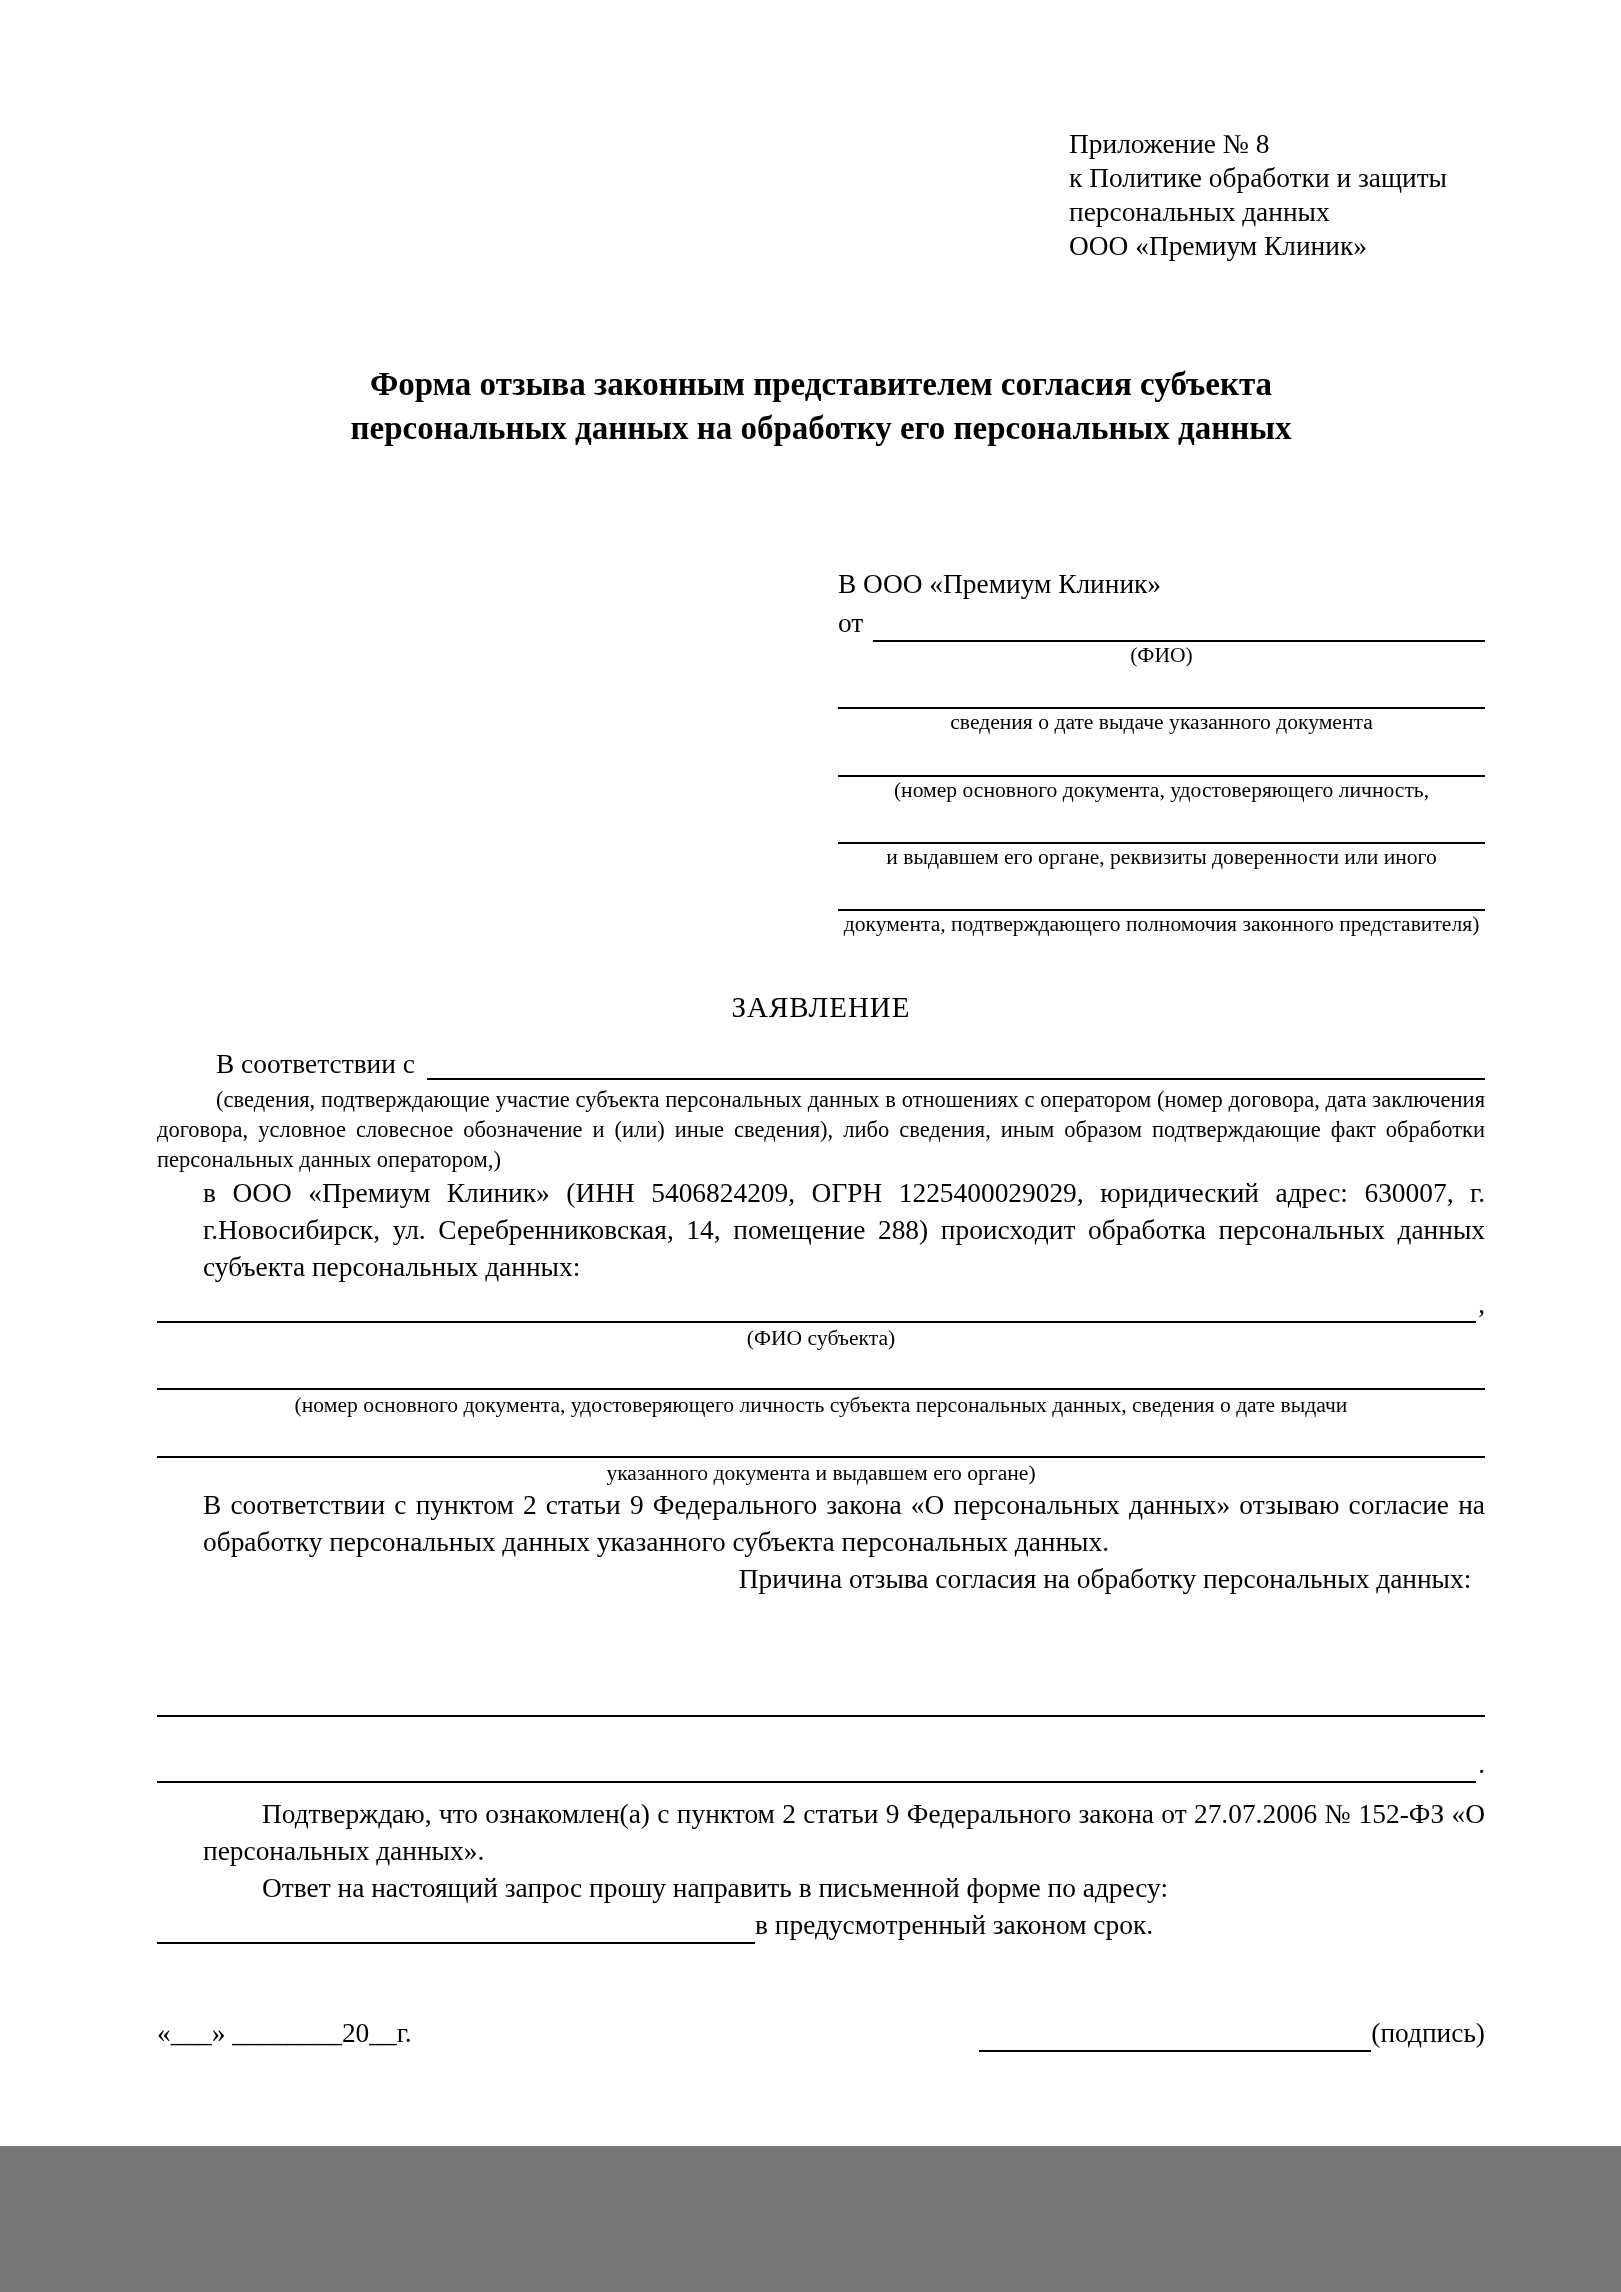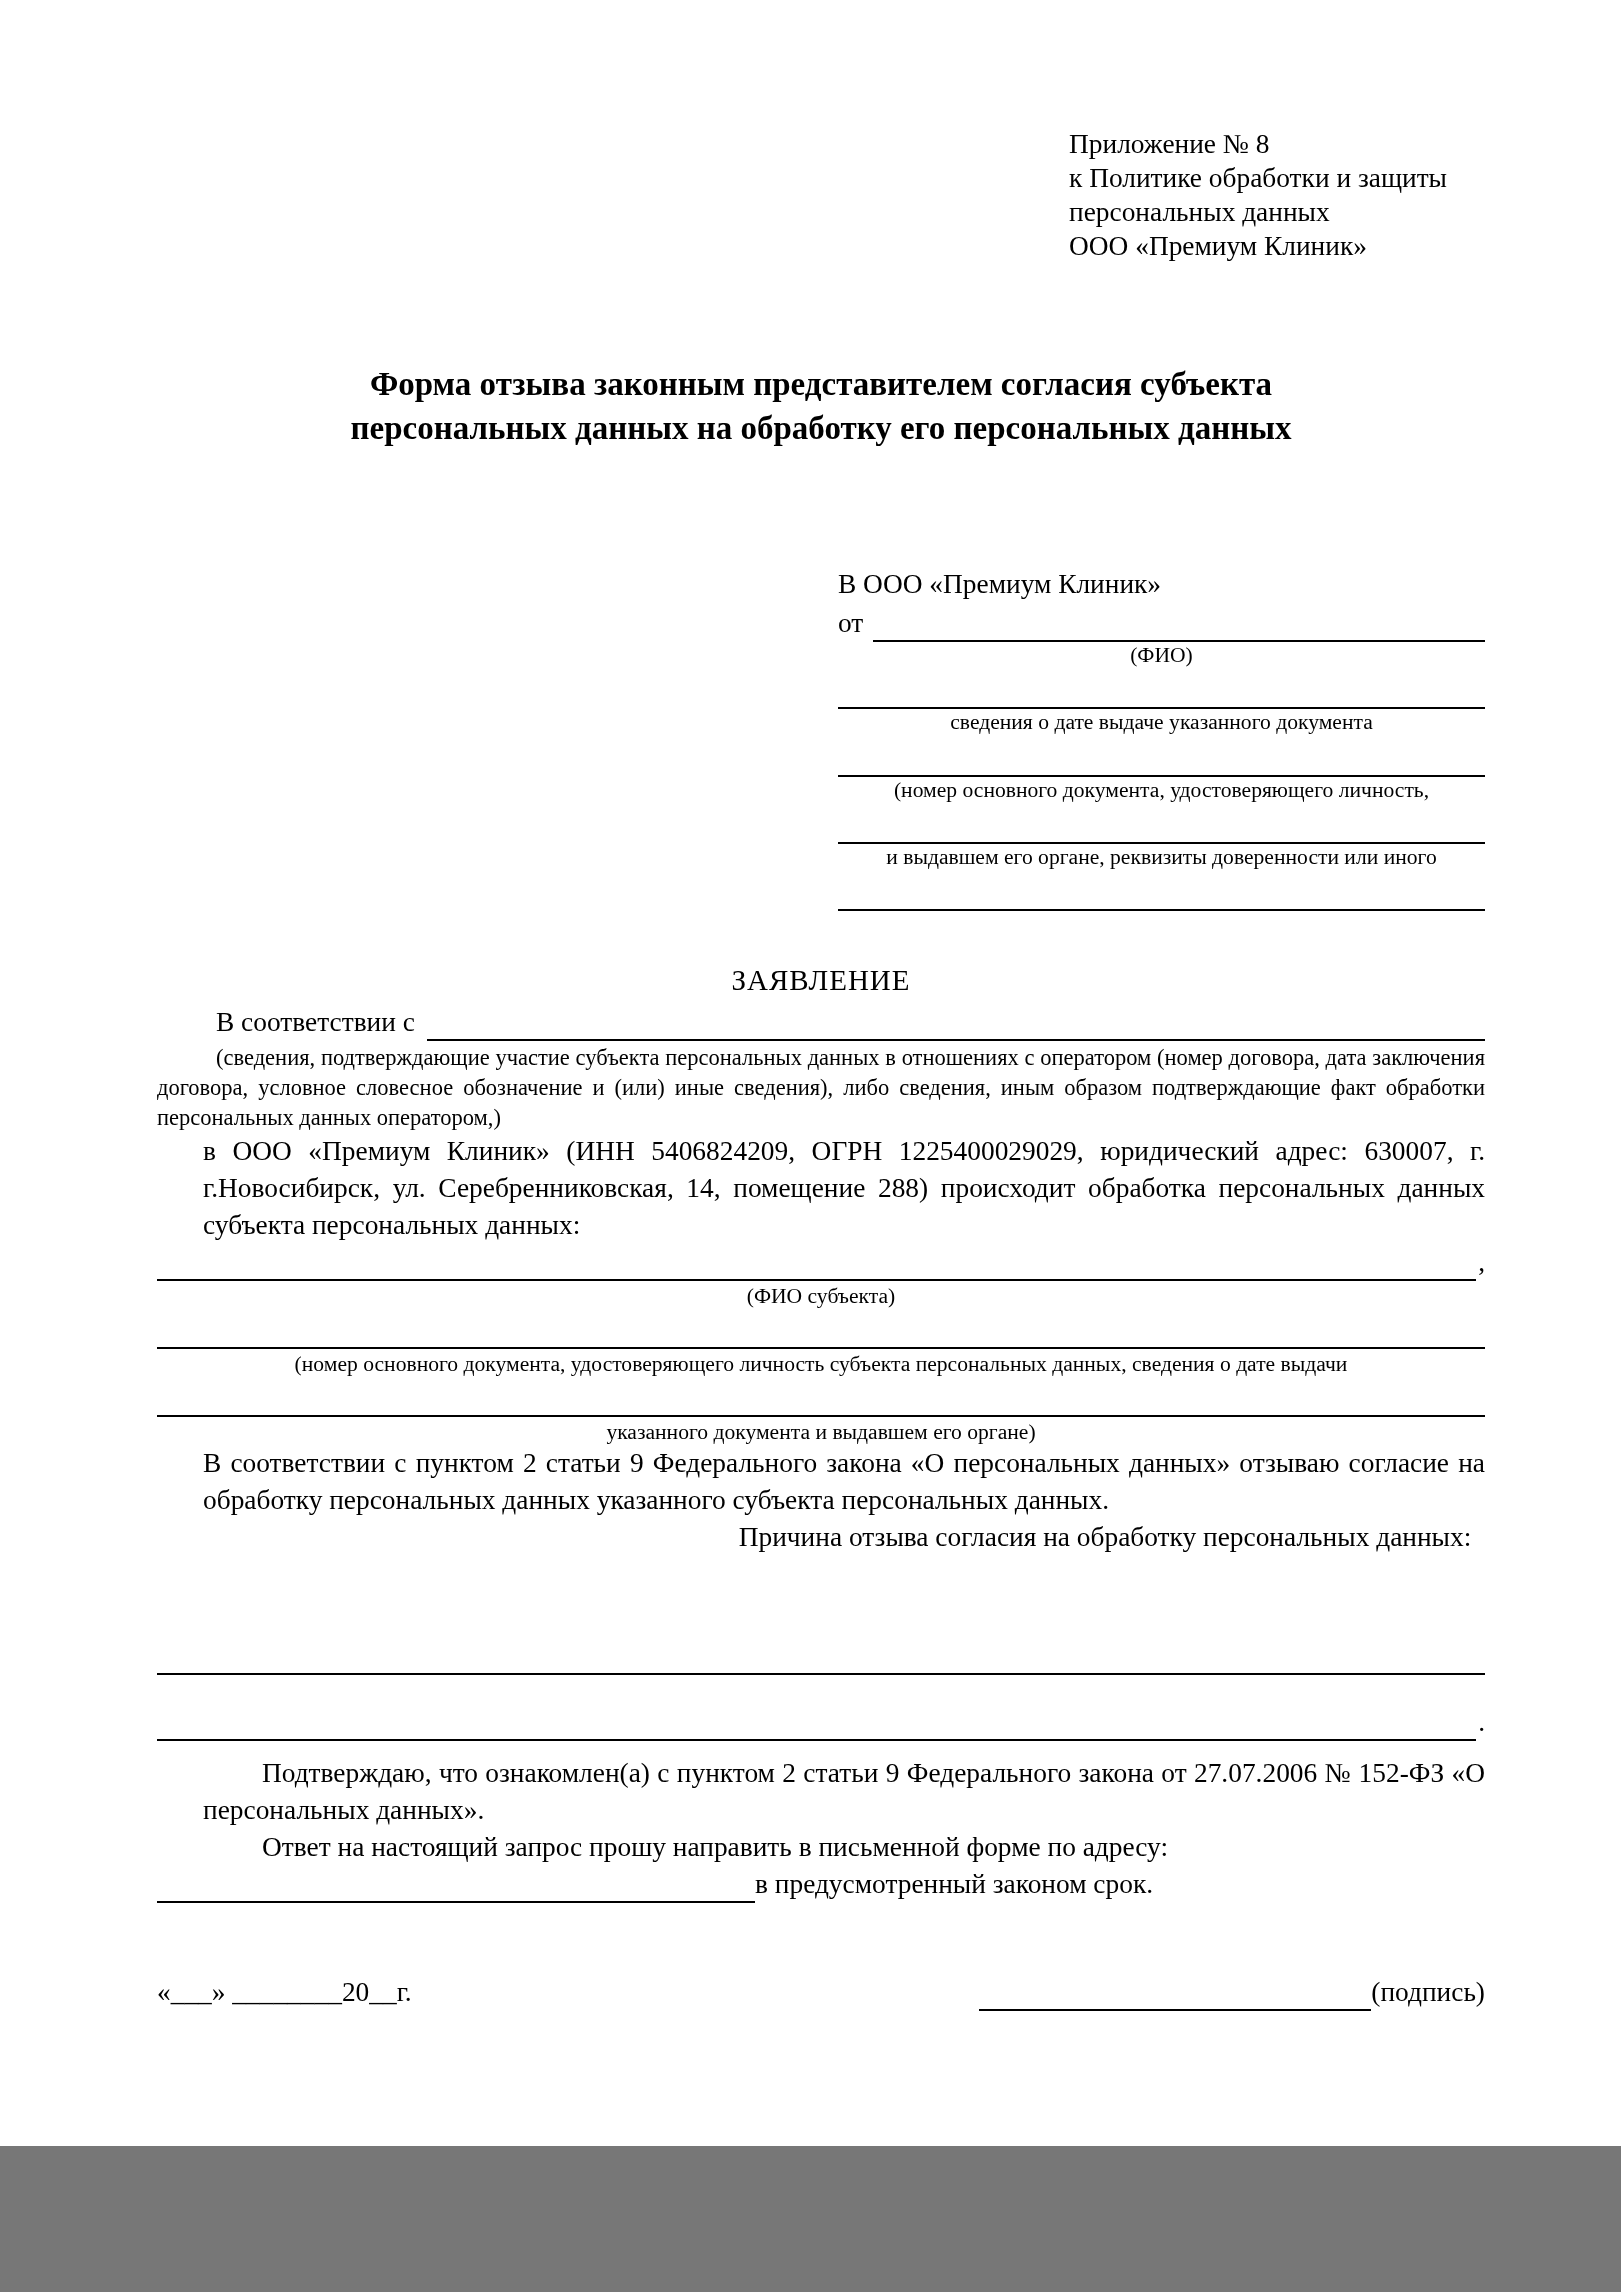--- a/index.html
+++ b/index.html
@@ -32,21 +32,21 @@
   .flex-line{display:flex;align-items:flex-end;}
   .flex-line .lbl{white-space:nowrap;}
   .fill{flex:1 1 auto;border-bottom:2.9px solid #000;min-height:29px;}
   .caption{font-size:21.6px;line-height:26.5px;text-align:center;}
   .blank{border-bottom:2.9px solid #000;height:29px;}
   .pair .blank{margin-top:9.8px;}
   .recipient .from-line{margin-top:2px;}
   .recipient .from-line .lbl{padding-right:9.8px;}
   
   .stmt-heading{margin-top:51px;text-align:center;font-size:29px;letter-spacing:1px;}
-  .intro-line{display:flex;align-items:flex-end;padding-left:59px;margin-top:5px;}
+  .intro-line{display:flex;align-items:center;padding-left:59px;margin-top:20px;}
   .intro-line .lbl{padding-right:11.8px;white-space:nowrap;}
   .note{font-size:22.5px;line-height:30px;text-align:justify;text-indent:59px;margin-top:2px;}
   .para{text-align:justify;margin-left:46px;}
   .para.indent{text-indent:59px;}
   .line-with-tail{display:flex;align-items:flex-end;}
   .line-with-tail .tail{white-space:nowrap;padding-left:2px;}
   .subject-caption{margin-top:2px;}
   .blank-row{display:flex;align-items:flex-end;margin-top:13.7px;}
   .blank-row .fill{min-height:23.5px;}
   .reason-line{display:flex;align-items:flex-end;padding-left:59px;margin-top:0;flex-direction:column;}
@@ -92,20 +92,21 @@
     <div class="pair">
       <div class="blank"></div>
       <div class="caption">(номер основного документа, удостоверяющего личность,</div>
     </div>
     <div class="pair">
       <div class="blank"></div>
       <div class="caption">и выдавшем его органе, реквизиты доверенности или иного</div>
     </div>
     <div class="pair">
       <div class="blank"></div>
+      <div class="caption">документа, подтверждающего полномочия законного представителя)</div>
     </div>
   </div>
 
   <div class="stmt-heading">ЗАЯВЛЕНИЕ</div>
 
   <div class="intro-line">
     <span class="lbl">В соответствии с</span>
     <span class="fill"></span>
   </div>
 

